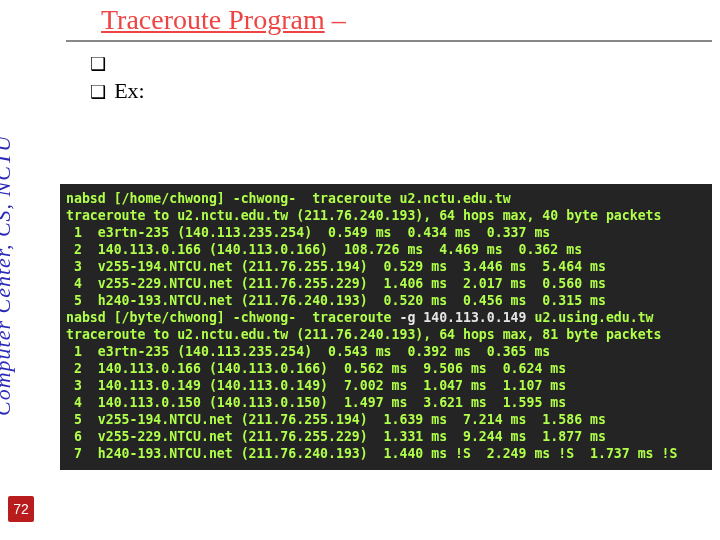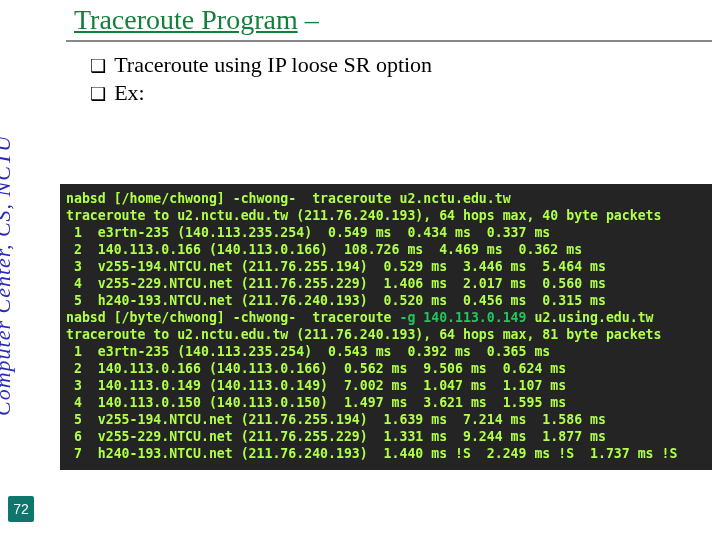--- a/index.html
+++ b/index.html
@@ -17,75 +17,75 @@
     font-size: 22px;
     color: #2b2ab8;
     letter-spacing: 1px;
     text-align: left;
     padding-top: 6px;
   }
   .page-num {
     position: absolute;
     left: 8px; bottom: 18px;
     width: 26px; height: 26px;
-    background: #0f766e;
+    background: #b91c1c;
     color: #fff;
     font-family: Arial, sans-serif;
     font-size: 14px;
     line-height: 26px;
     text-align: center;
     border-radius: 2px;
   }
   .content { position: absolute; left: 66px; top: 4px; right: 8px; bottom: 8px; }
   .title-block { padding-left: 8px; }
   .title-line {
     font-size: 28px;
-    color: #15803d;
+    color: #ef4444;
     font-weight: normal;
+    margin-left: 27px;
   }
   .title-line .u { text-decoration: underline; }
   .title-sub { padding-left: 60px; }
   .rule { border: none; border-top: 2px solid #888; margin: 4px 0 10px 0; }
   .bullets { padding-left: 24px; }
   .b-row { display: flex; align-items: baseline; gap: 8px; margin: 2px 0; }
   .b-icon { color: #000; font-size: 18px; line-height: 24px; }
   .b-text { font-size: 22px; color: #000; }
   .term {
     position: absolute;
     left: -6px; right: 0; top: 180px;
     background: #242424;
     color: #b0ff4a;
     font-family: "Lucida Console", Consolas, monospace;
     font-size: 13.2px;
     line-height: 17px;
     padding: 6px 6px 8px 6px;
     white-space: pre;
     font-weight: bold;
   }
-  .term .hl { color: #22c55e; }
+  .term .hl { color: #e5e5e5; }
 </style>
 </head>
 <body>
 <div class="slide">
 
   <div class="side-label">Computer Center, CS, NCTU</div>
   <div class="page-num">72</div>
 
   <div class="content">
     <div class="title-block">
       <div class="title-line">
         <span class="u">Traceroute Program</span><span> –</span>
       </div>
     </div>
     <hr class="rule">
 
     <div class="bullets">
       <div class="b-row">
         <span class="b-icon">❑</span>
-        <span class="b-text">Traceroute using IP loose SR option</span>
       </div>
       <div class="b-row">
         <span class="b-icon">❑</span>
         <span class="b-text">Ex:</span>
       </div>
     </div>
 
     <div class="term"><span>nabsd [/home/chwong] -chwong-  traceroute u2.nctu.edu.tw</span>
 <span>traceroute to u2.nctu.edu.tw (211.76.240.193), 64 hops max, 40 byte packets</span>
 <span> 1  e3rtn-235 (140.113.235.254)  0.549 ms  0.434 ms  0.337 ms</span>

